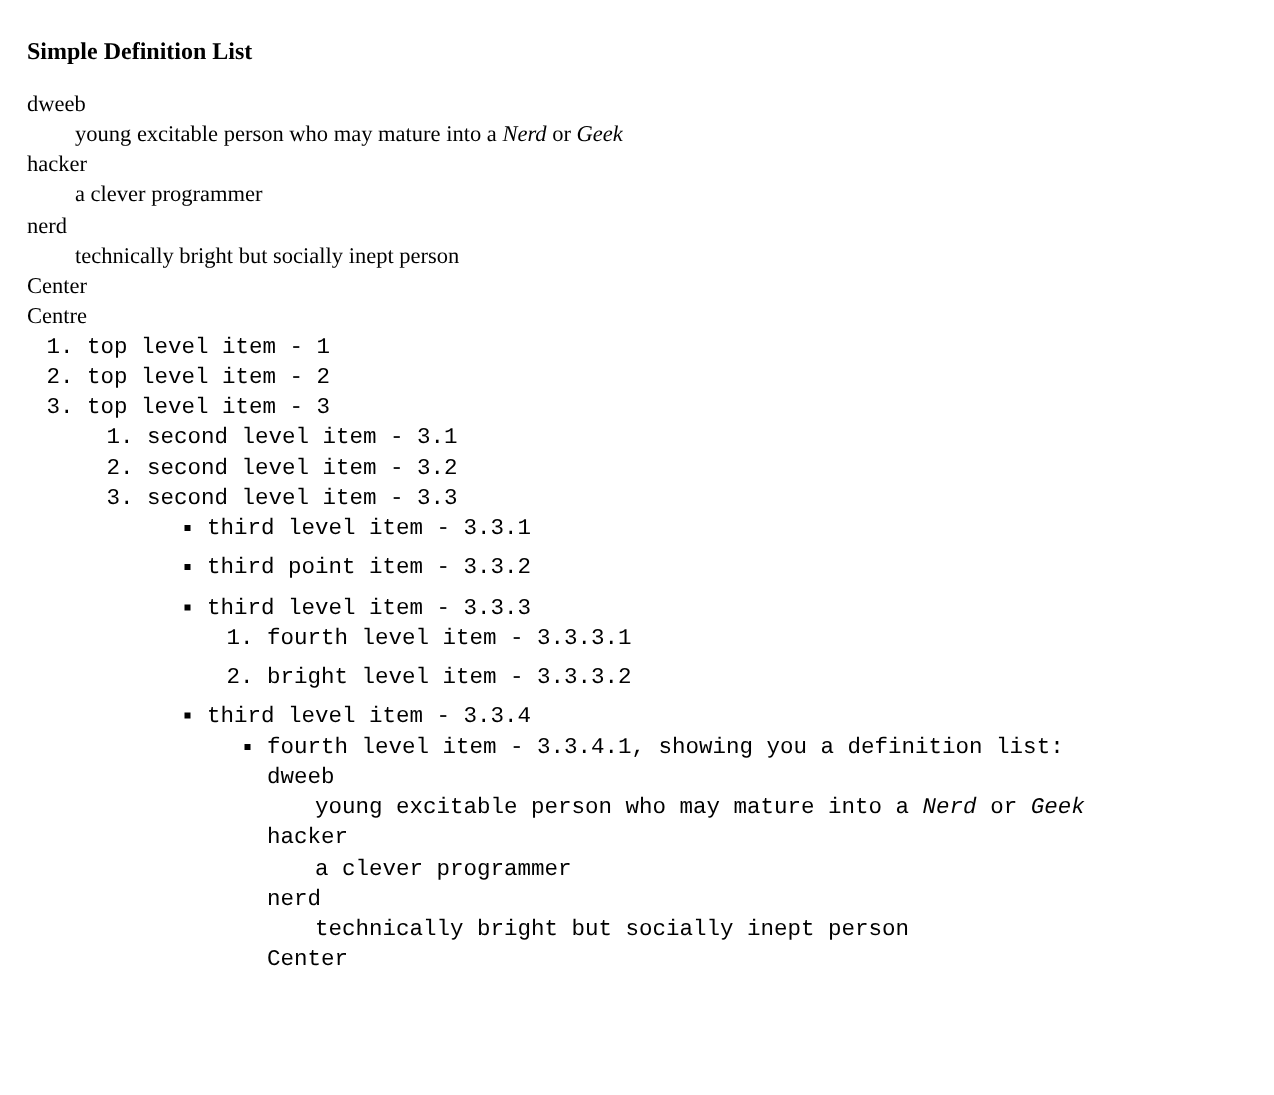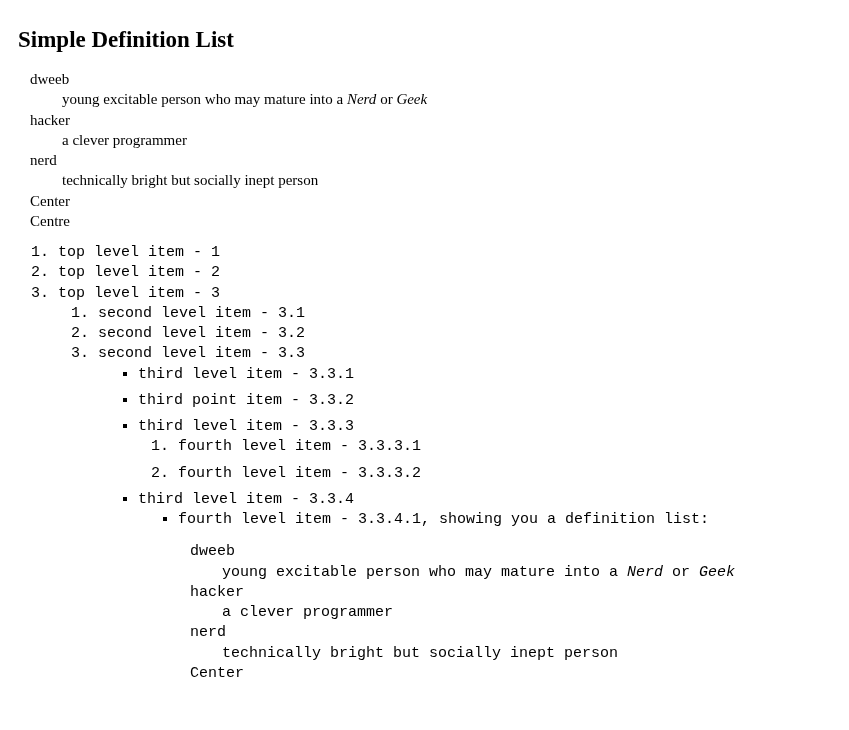--- a/index.html
+++ b/index.html
@@ -10,26 +10,26 @@
     font-family: Georgia, 'Times New Roman', Times, serif;
     font-size: 15px;
     line-height: 1.35;
   }
   .page {
     width: 849px;
     padding: 14px 18px 30px 18px;
     box-sizing: border-box;
   }
   h2 {
-    font-size: 23px;
+    font-size: 16px;
     font-weight: bold;
     margin: 10px 0 14px 0;
   }
   dl {
-    margin: 12px;
+    margin: 0;
     padding: 0;
   }
   dl.toplevel dt {
     margin: 0;
     padding: 0;
   }
   dl.toplevel dd {
     margin: 0 0 0 32px;
     padding: 0;
   }
@@ -79,21 +79,21 @@
         <li>second level item - 3.2</li>
         <li>
           <span>second level item - 3.3</span>
           <ul class="sq">
             <li class="spaced">third level item - 3.3.1</li>
             <li class="spaced">third point item - 3.3.2</li>
             <li class="spaced">
               <span>third level item - 3.3.3</span>
               <ol>
                 <li class="spaced">fourth level item - 3.3.3.1</li>
-                <li class="spaced">fourth level item - 3.3.3.2</li>
+                <li class="spaced">bright level item - 3.3.3.2</li>
               </ol>
             </li>
             <li>
               <span>third level item - 3.3.4</span>
               <ul class="sq">
                 <li>
                   <span>fourth level item - 3.3.4.1, showing you a definition list:</span>
                   <dl class="nested">
                     <dt>dweeb</dt>
                     <dd>

